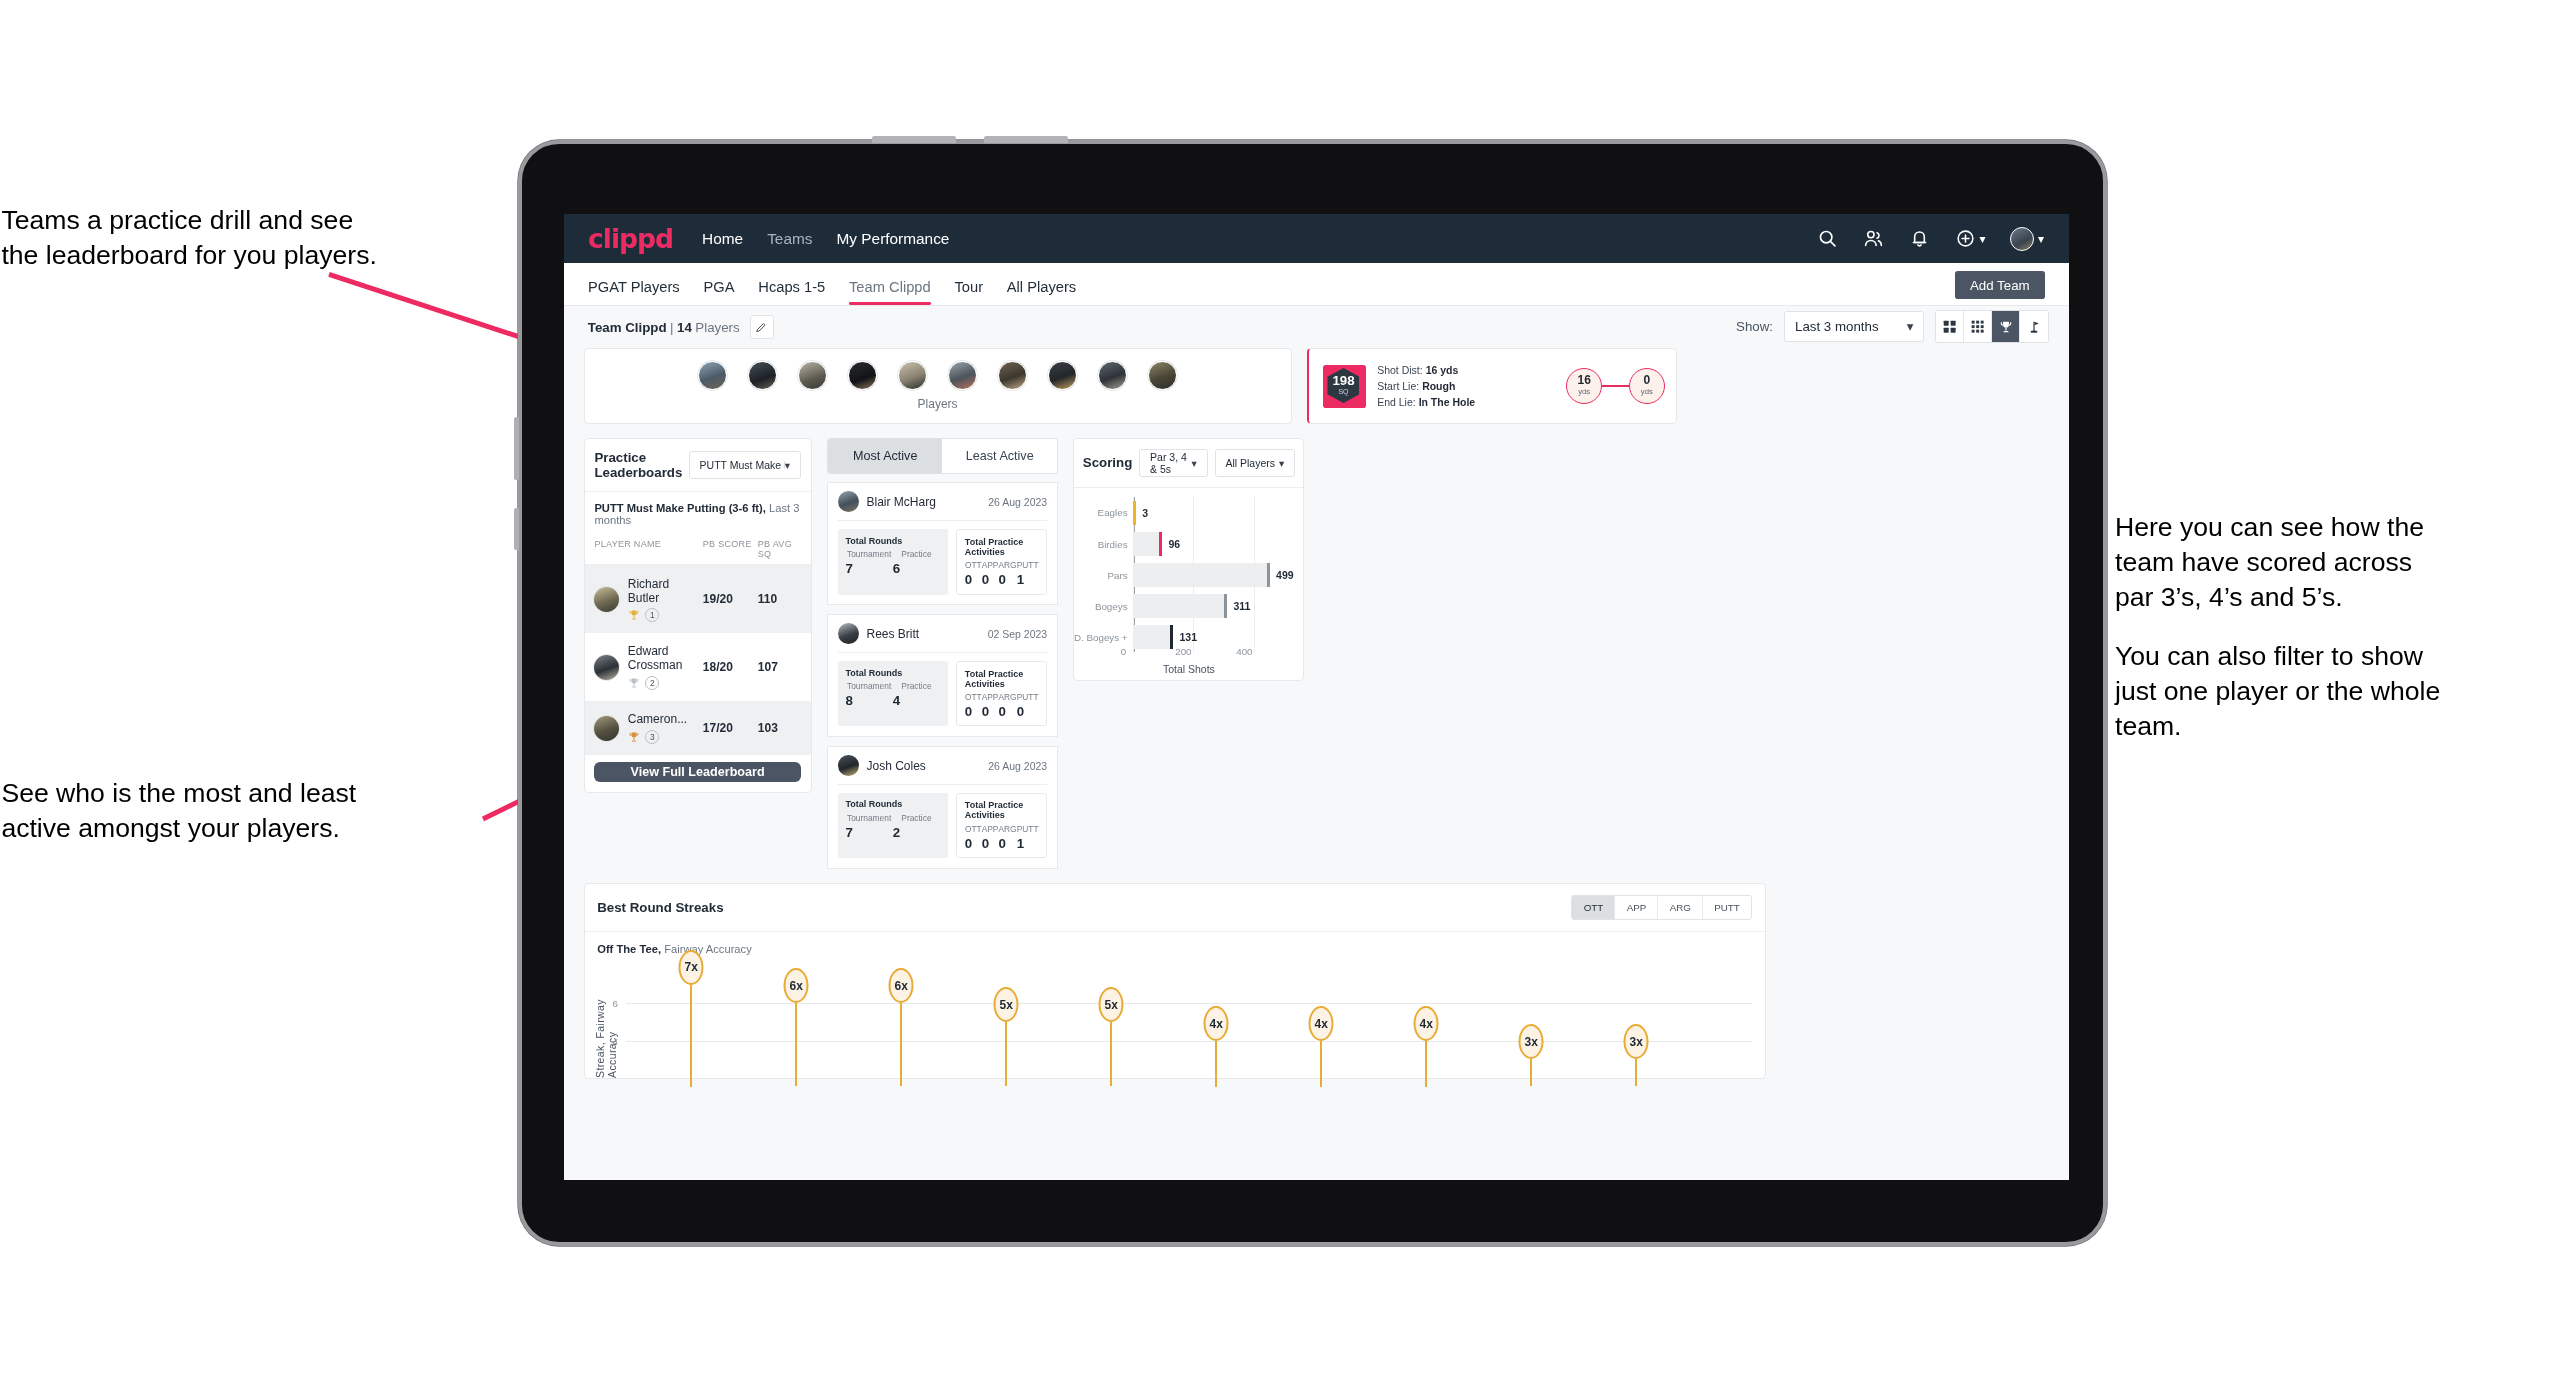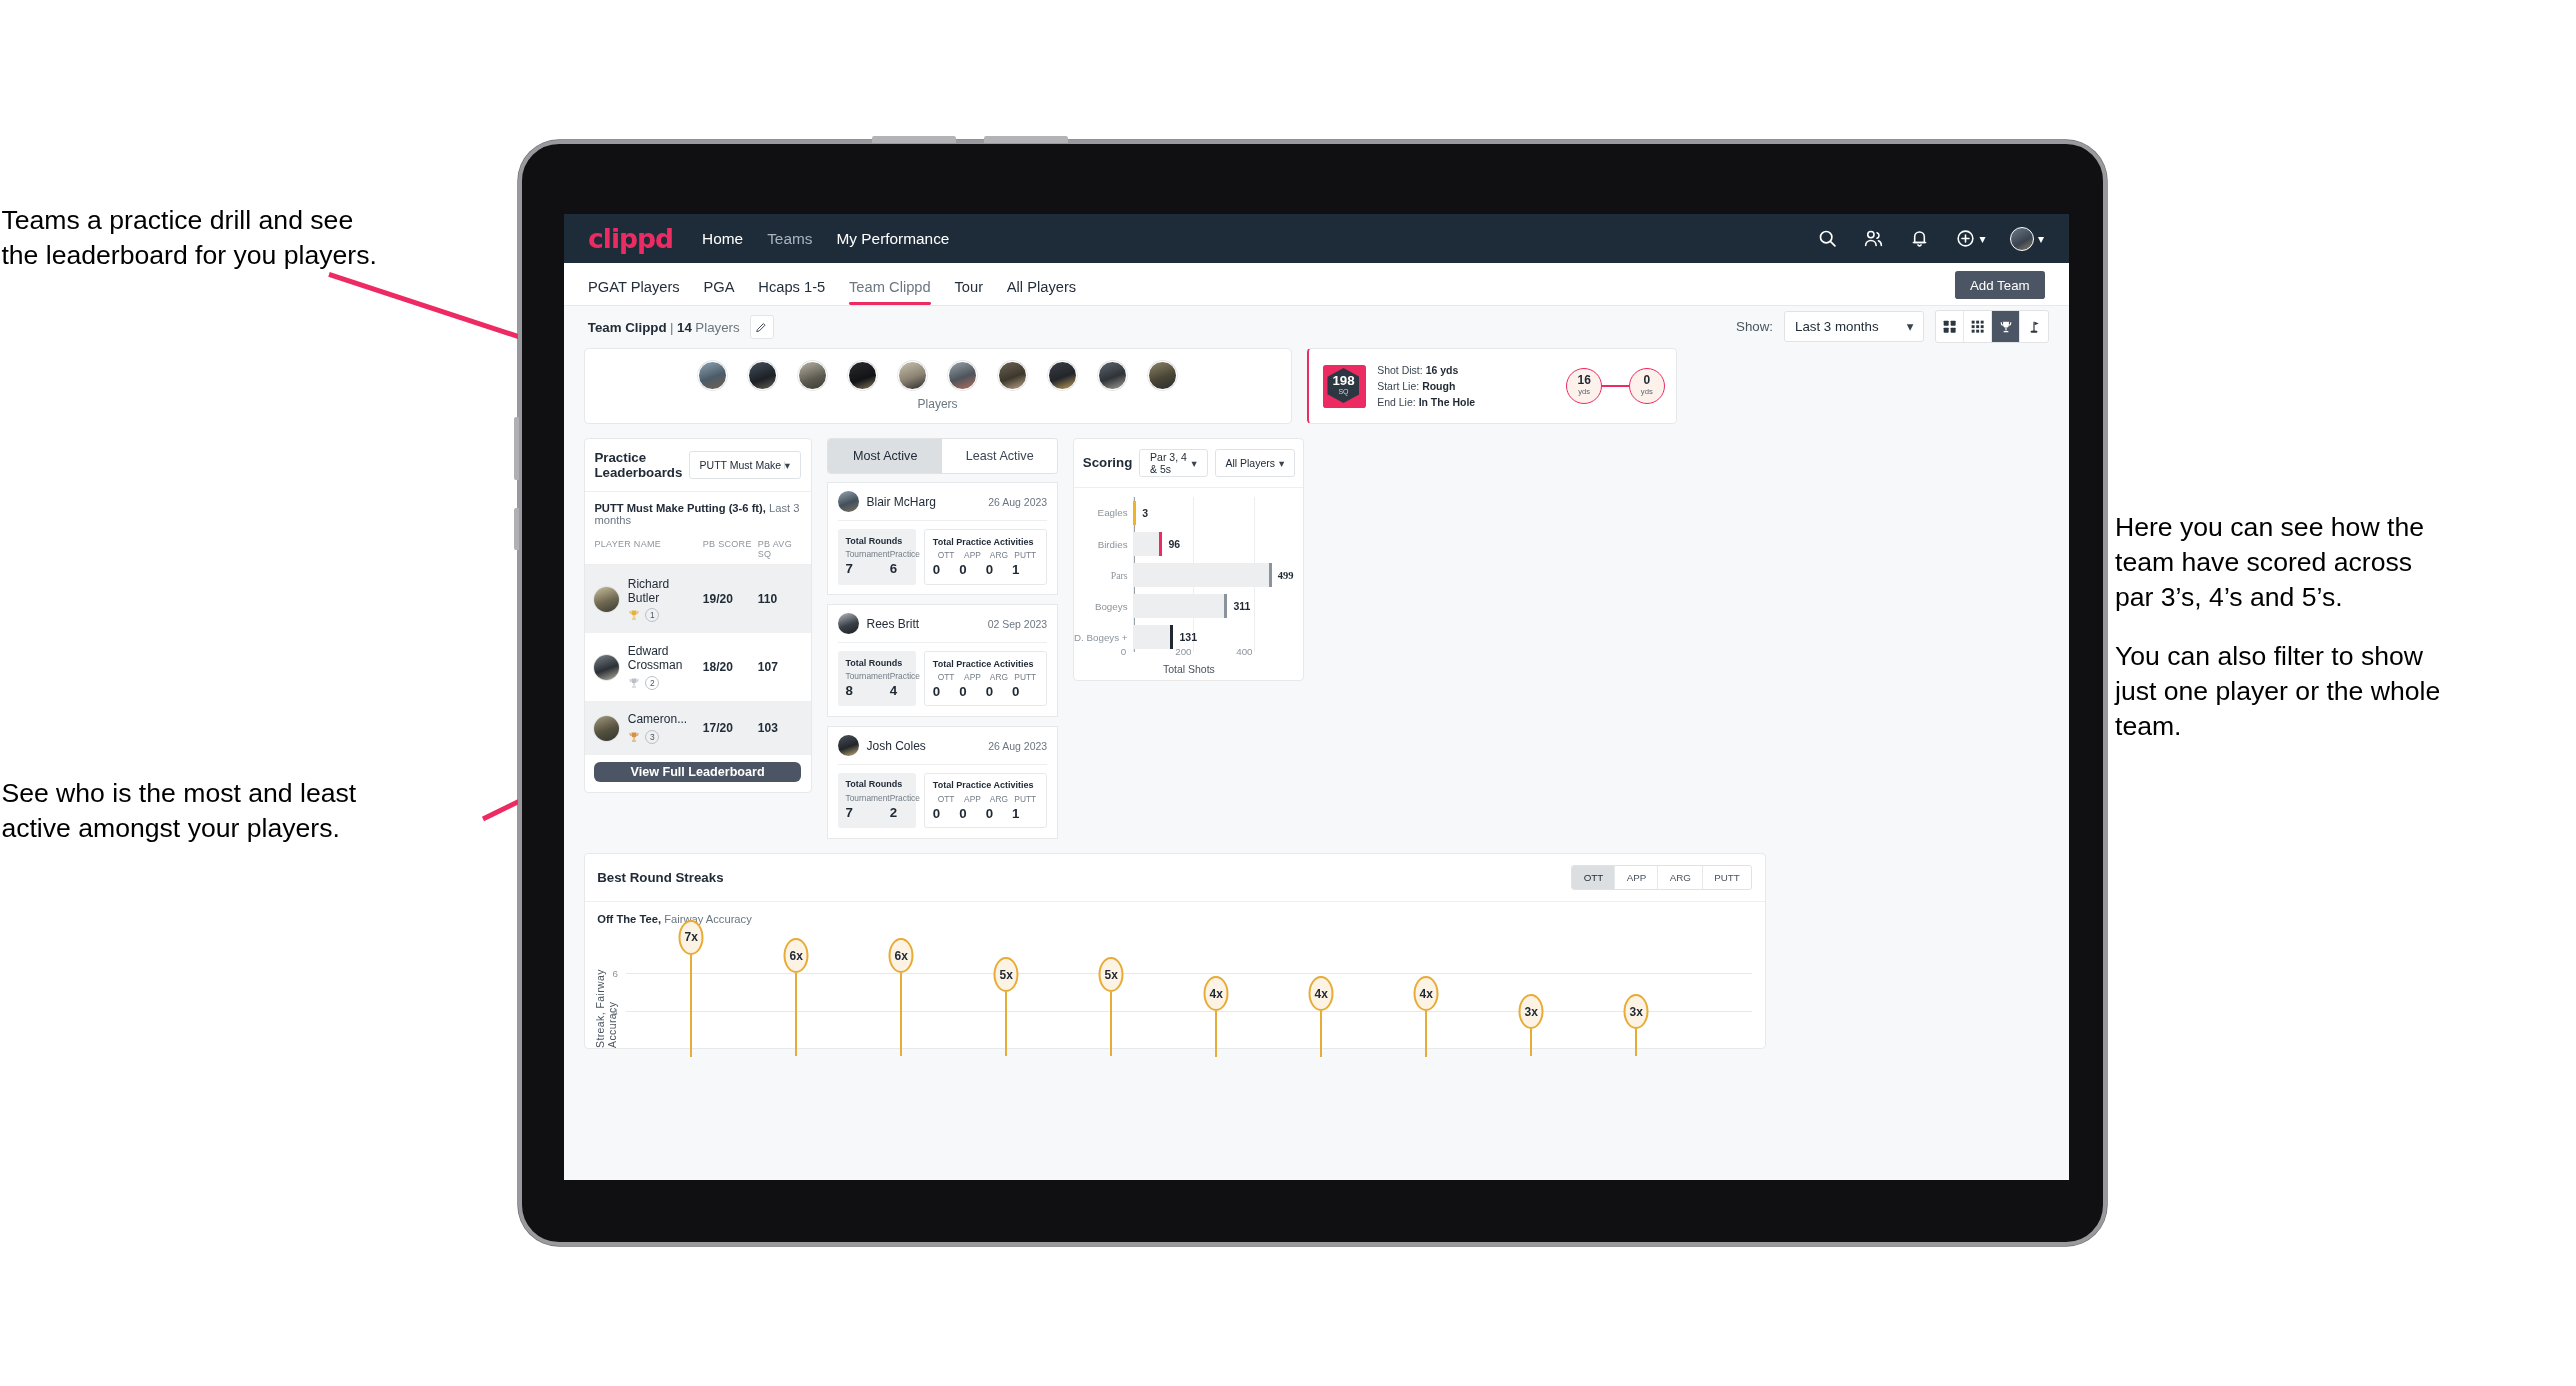--- a/index.html
+++ b/index.html
@@ -208,21 +208,21 @@
   .act { width: 231px; background:transparent; border:none; }
   .act-tabs { display:flex; border:0.7px solid #e0e3e6; border-radius:3.5px; overflow:hidden; background:#fff; }
   .act-tab { flex:1; text-align:center; font-size:12.6px; color:#3b4653; padding: 9.8px 0; }
   .act-tab.on { background:#dcdfe2; color:#222c38; }
   .act-card { background:#fff; border:0.7px solid #e6e8ea; border-radius:0; margin-top: 8.4px; padding: 8.4px 9.8px 9.8px; }
   .act-top { display:flex; align-items:center; padding-bottom: 7.7px; border-bottom:0.7px solid #eceef0; }
   .act-av { width:21px; height:21px; border-radius:50%; margin-right:7.7px; }
   .act-nm { font-size:12px; color:#222c38; }
   .act-dt { margin-left:auto; font-size:10.5px; color:#6b7681; }
   .act-stats { display:flex; gap: 8.4px; margin-top: 8.4px; }
-  .box-rounds { background:#eef0f2; border-radius:2.8px; padding: 6.3px 7.7px; width: 78px; }
+  .box-rounds { background:#eef0f2; border-radius:2.8px; padding: 6.3px 7.7px; width: 110px; }
   .box-pa { background:#fff; border:0.7px solid #e6e8ea; border-radius:2.8px; padding: 6.3px 7.7px; flex:1; }
   .bx-title { font-size:9px; font-weight:700; color:#222c38; }
   .bx-cols { display:flex; margin-top: 3.5px; }
   .bx-col { flex:1; }
   .bx-k { font-size:8.4px; color:#737d87;text-align:center; }
   .bx-v { font-size:13.3px; font-weight:700; color:#1f2833; margin-top:2.1px; }
 
   .sc { width: 231px; }
   .sc-head { display:flex; align-items:center; gap: 7px; padding: 9.8px 8.4px; border-bottom:0.7px solid #eceef0; }
   .sc-title { font-size:13.3px; font-weight:700; color:#222c38; }
@@ -728,21 +728,21 @@
                     </div>
                     <div class="barval">3</div>
                   </div>
                   <div class="barrow" style="top: 35px;">
                     <div class="barlabel" style="top: 6.3px;">Birdies</div>
                     <div class="bar" style="width: 29px;">
                       <div class="barcap" style="background: rgb(236, 43, 99);"></div>
                     </div>
                     <div class="barval">96</div>
                   </div>
-                  <div class="barrow" style="top: 66px; font-family: Liberation Serif, serif;">
+                  <div class="barrow" style="top: 66px;">
                     <div class="barlabel" style="top: 6.3px;">Pars</div>
                     <div class="bar" style="width: 150px;">
                       <div class="barcap" style="background: rgb(139, 148, 157);"></div>
                     </div>
                     <div class="barval">499</div>
                   </div>
                   <div class="barrow" style="top: 97px;">
                     <div class="barlabel" style="top: 6.3px;">Bogeys</div>
                     <div class="bar" style="width: 94px;">
                       <div class="barcap" style="background: rgb(139, 148, 157);"></div>

